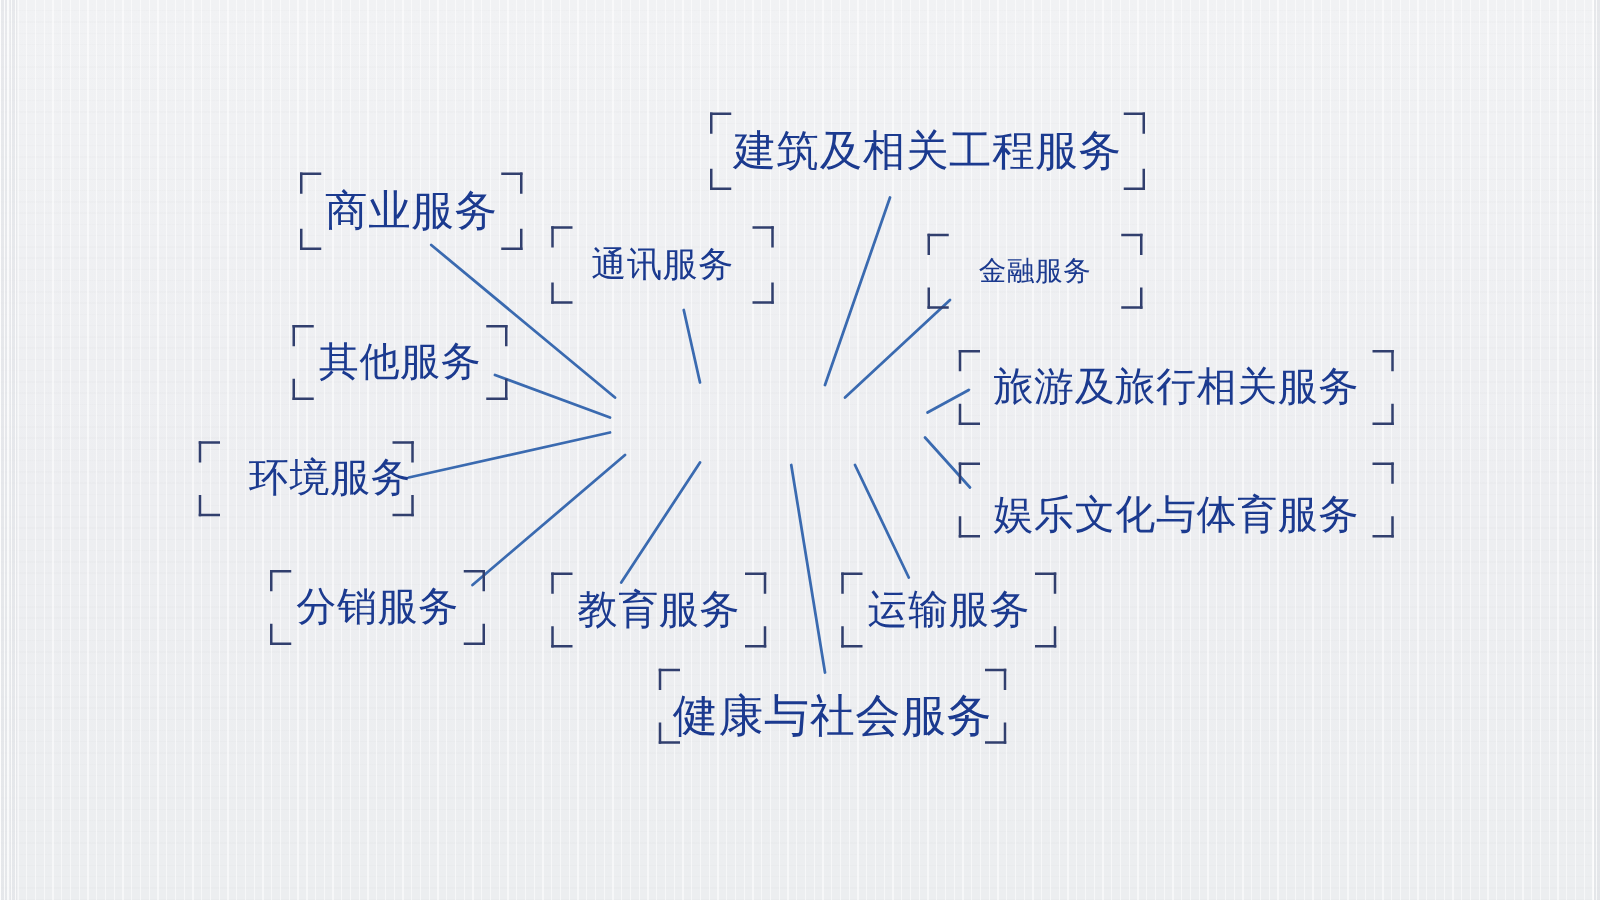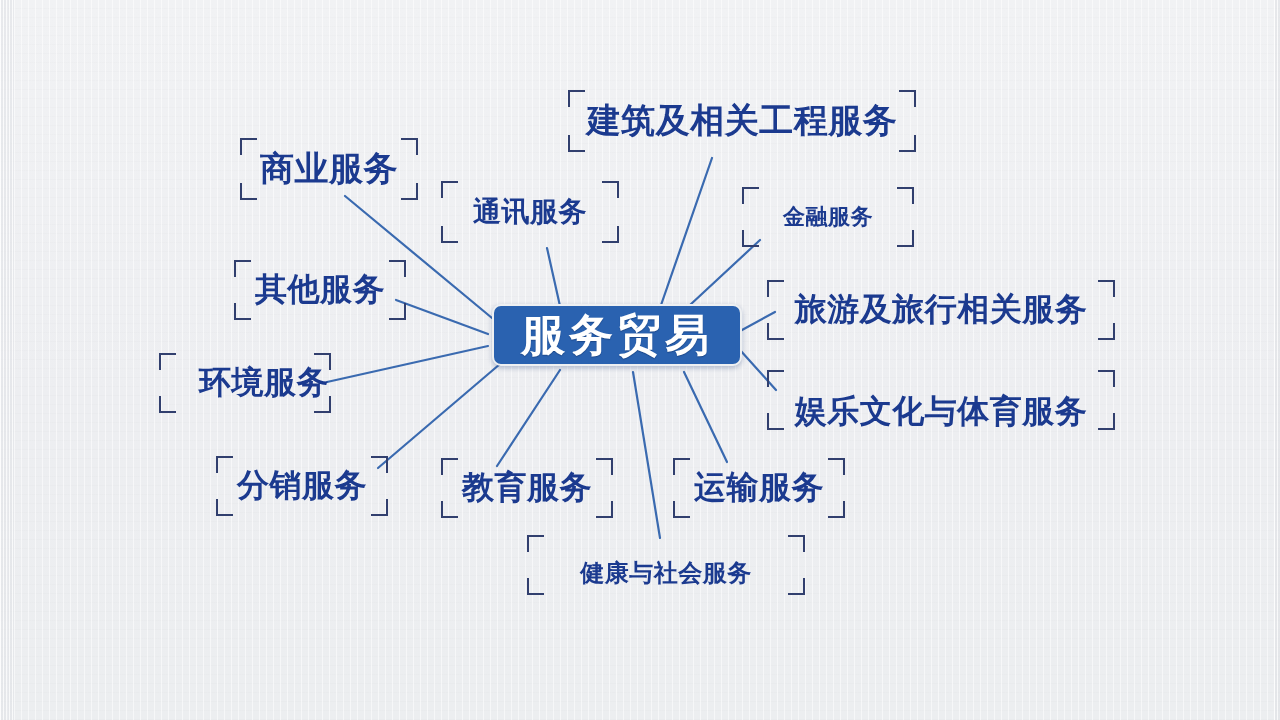--- a/index.html
+++ b/index.html
@@ -81,21 +81,21 @@
   
   .leaf {
     position: absolute;
     box-sizing: border-box;
     display: flex;
     align-items: center;
     justify-content: center;
     white-space: nowrap;
   }
   .leaf .leaf-label {
-    font-weight: bold;
+    font-weight: normal;
     white-space: nowrap;
     letter-spacing: 0.5px;
     position: relative;
     z-index: 2;
   }
   
   .brk {
     position: absolute;
     width: 15px;
     height: 15px;
@@ -122,23 +122,20 @@
       <line x1="742" y1="330" x2="775" y2="312" stroke="#3a6ab0" stroke-width="2.2" stroke-linecap="round"></line>
       <line x1="740" y1="350" x2="776" y2="390" stroke="#3a6ab0" stroke-width="2.2" stroke-linecap="round"></line>
       <line x1="488" y1="334" x2="396" y2="300" stroke="#3a6ab0" stroke-width="2.2" stroke-linecap="round"></line>
       <line x1="488" y1="346" x2="327" y2="382" stroke="#3a6ab0" stroke-width="2.2" stroke-linecap="round"></line>
       <line x1="500" y1="364" x2="378" y2="468" stroke="#3a6ab0" stroke-width="2.2" stroke-linecap="round"></line>
       <line x1="560" y1="370" x2="497" y2="466" stroke="#3a6ab0" stroke-width="2.2" stroke-linecap="round"></line>
       <line x1="684" y1="372" x2="727" y2="462" stroke="#3a6ab0" stroke-width="2.2" stroke-linecap="round"></line>
       <line x1="633" y1="372" x2="660" y2="538" stroke="#3a6ab0" stroke-width="2.2" stroke-linecap="round"></line>
     </svg>
 
-  <div id="center-node" style="left: 492px; top: 304px; width: 250px; height: 62px; background: rgb(42, 98, 176);">
-    <span class="center-label" style="font-size: 44px; color: rgb(255, 255, 255);">服务贸易</span>
-  </div>
 
   <div id="leaf-layer">
       <div class="leaf" style="left: 568px; top: 90px; width: 348px; height: 62px;">
         <span class="brk tl" style="border-color: rgb(49, 63, 110);"></span>
         <span class="brk tr" style="border-color: rgb(49, 63, 110);"></span>
         <span class="brk bl" style="border-color: rgb(49, 63, 110);"></span>
         <span class="brk br" style="border-color: rgb(49, 63, 110);"></span>
         <span class="leaf-label" style="font-size: 34px; color: rgb(27, 58, 143);">建筑及相关工程服务</span>
       </div>
       <div class="leaf" style="left: 240px; top: 138px; width: 178px; height: 62px;">
@@ -209,17 +206,17 @@
         <span class="brk tr" style="border-color: rgb(49, 63, 110);"></span>
         <span class="brk bl" style="border-color: rgb(49, 63, 110);"></span>
         <span class="brk br" style="border-color: rgb(49, 63, 110);"></span>
         <span class="leaf-label" style="font-size: 32px; color: rgb(27, 58, 143);">运输服务</span>
       </div>
       <div class="leaf" style="left: 527px; top: 535px; width: 278px; height: 60px;">
         <span class="brk tl" style="border-color: rgb(49, 63, 110);"></span>
         <span class="brk tr" style="border-color: rgb(49, 63, 110);"></span>
         <span class="brk bl" style="border-color: rgb(49, 63, 110);"></span>
         <span class="brk br" style="border-color: rgb(49, 63, 110);"></span>
-        <span class="leaf-label" style="font-size: 24px; color: rgb(27, 58, 143); margin-top: 16px;">健康与社会服务</span>
+        <span class="leaf-label" style="font-size: 36px; color: rgb(27, 58, 143); margin-top: 16px;">健康与社会服务</span>
       </div>
     </div>
 
 </div>
 
 </body></html>

